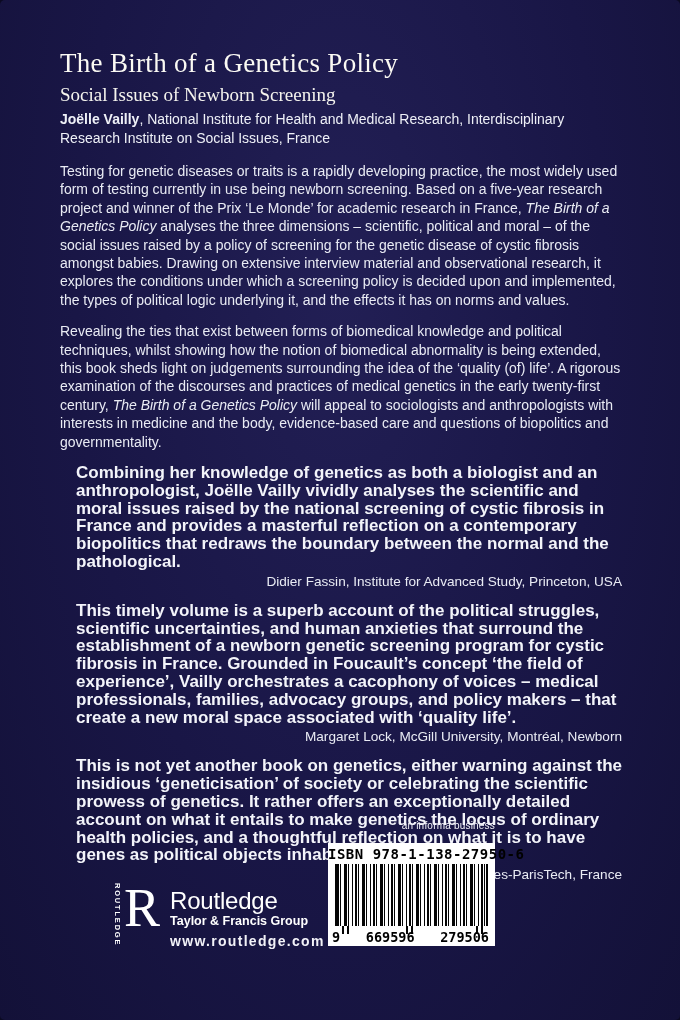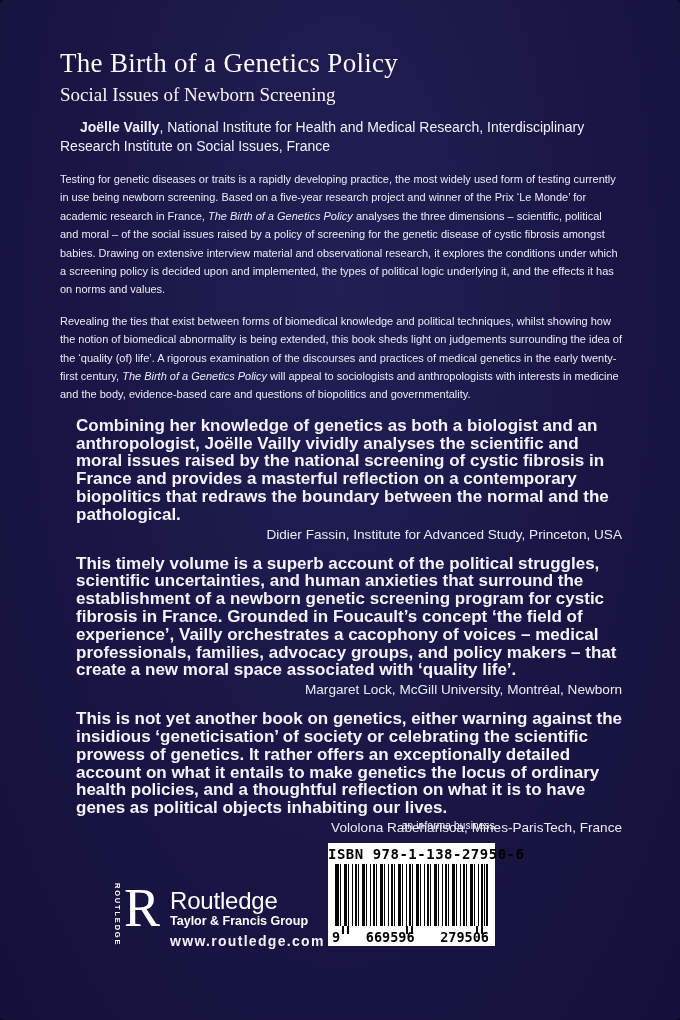--- a/index.html
+++ b/index.html
@@ -23,32 +23,32 @@
     letter-spacing: 0.3px;
     color: #fbfaf4;
     margin: 0 0 5px 0;
   }
   .book-subtitle {
     font-family: "Liberation Serif", serif;
     font-weight: 400;
     font-size: 19px;
     line-height: 22px;
     color: #f5f4ee;
-    margin: 0 0 12px 0;
+    margin: 0 0 4px 0;
   }
   .author-line {
     font-size: 14px;
     line-height: 18.5px;
     margin: 0 0 15px 0;
     color: #eef0f7;
   }
-  .author-line .author-name { font-weight: bold; margin-left: 20px; }
+  .author-line .author-name { font-weight: bold; }
 
   .body-para {
-    font-size: 11px;
+    font-size: 14px;
     line-height: 18.4px;
     margin: 0 0 13px 0;
     color: #e9ebf4;
   }
   .body-para em { font-style: italic; }
 
   .quote-block { margin: 12px 0 0 16px; }
   .quote-text {
     font-weight: bold;
     font-size: 17px;

